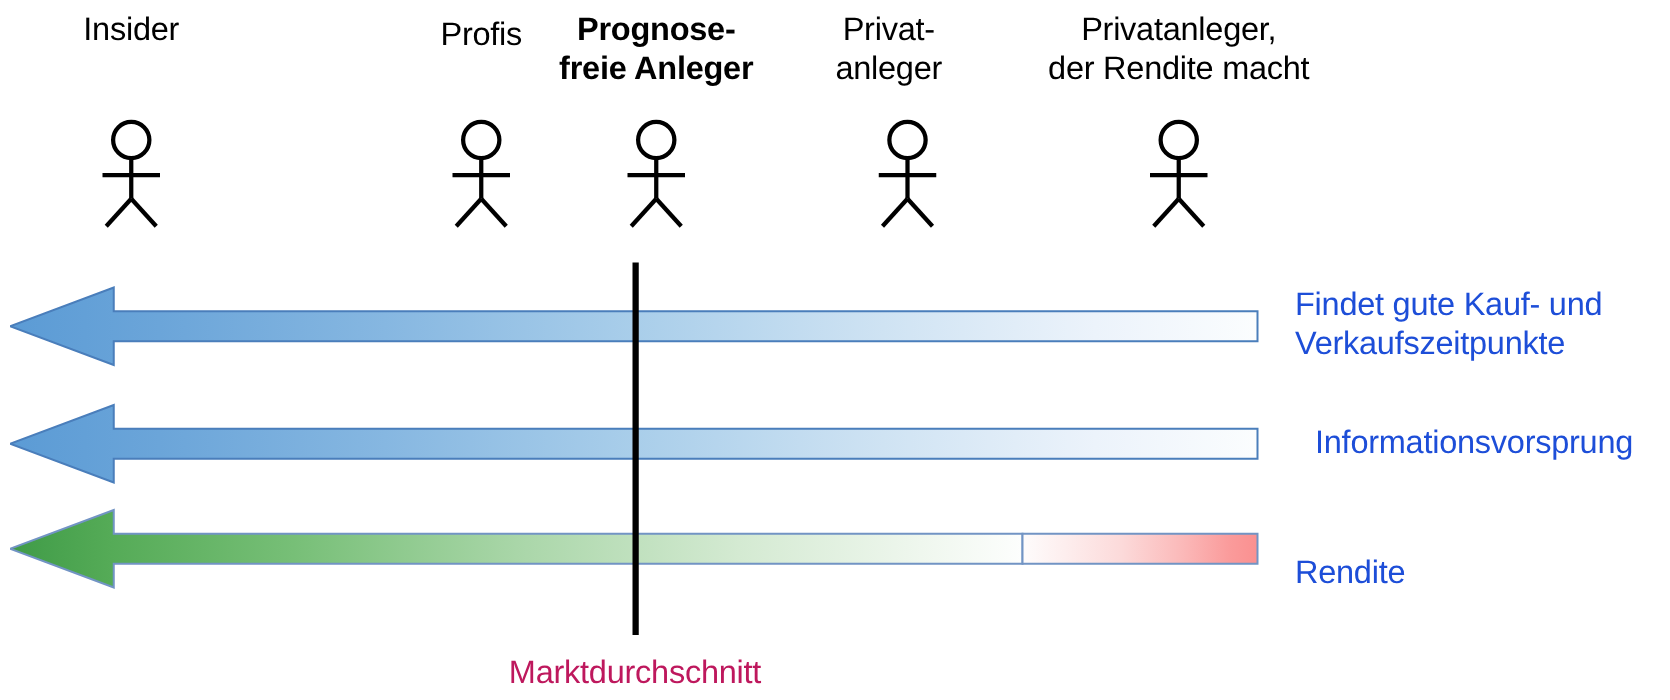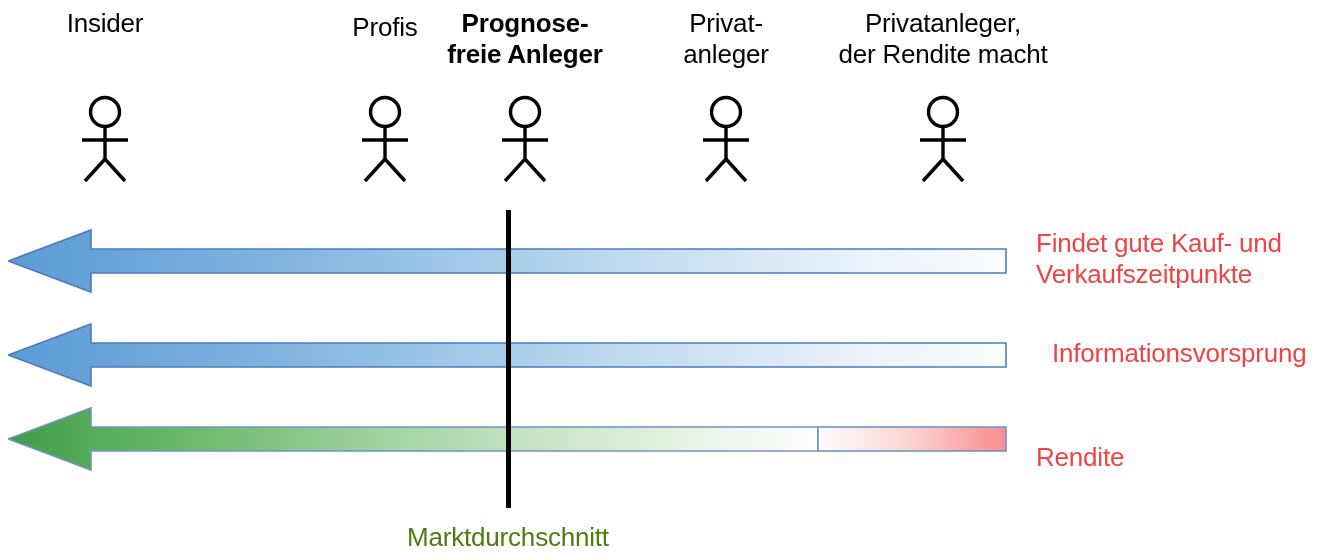--- a/index.html
+++ b/index.html
@@ -40,52 +40,52 @@
 
   
   .arrow-wrap { position: absolute; }
   .arrow-wrap svg { display: block; }
 
   
   .side-label {
     position: absolute;
     font-size: 26px;
     line-height: 31px;
-    color: #ef4444;
+    color: #1d4ed8;
     white-space: pre-line;
     letter-spacing: -0.2px;
   }
 
   
   .market-line {
     position: absolute;
     background: #000000;
   }
   .market-label {
     position: absolute;
     font-size: 26px;
     line-height: 31px;
     text-align: center;
-    color: #4d7c0f;
+    color: #be185d;
     letter-spacing: -0.2px;
   }
 </style>
 </head>
 <body>
 
 <div id="stage">
 
   <div class="person-label" style="left:-5px; top:8px; width:220px;">Insider</div>
 
   <div class="person-label" style="left:285px; top:12px; width:200px;">Profis</div>
 
   <div class="person-label" style="left:410px; top:8px; width:230px;font-weight:bold;">Prognose-
 freie Anleger</div>
 
-  <div class="person-label" style="left:631px; top:8px; width:190px;">Privat-
+  <div class="person-label" style="left:616px; top:8px; width:190px;">Privat-
 anleger</div>
 
   <div class="person-label" style="left:793px; top:8px; width:300px;">Privatanleger,
 der Rendite macht</div>
 
   <div class="figure" style="left:70px; top:95px;">
     <svg width="70" height="90" viewBox="0 0 70 90">
       <g stroke="#000" stroke-width="3.4" fill="none" stroke-linecap="butt">
         <circle cx="35" cy="17" r="14.5"></circle>
         <line x1="35" y1="31.5" x2="35" y2="64"></line>

